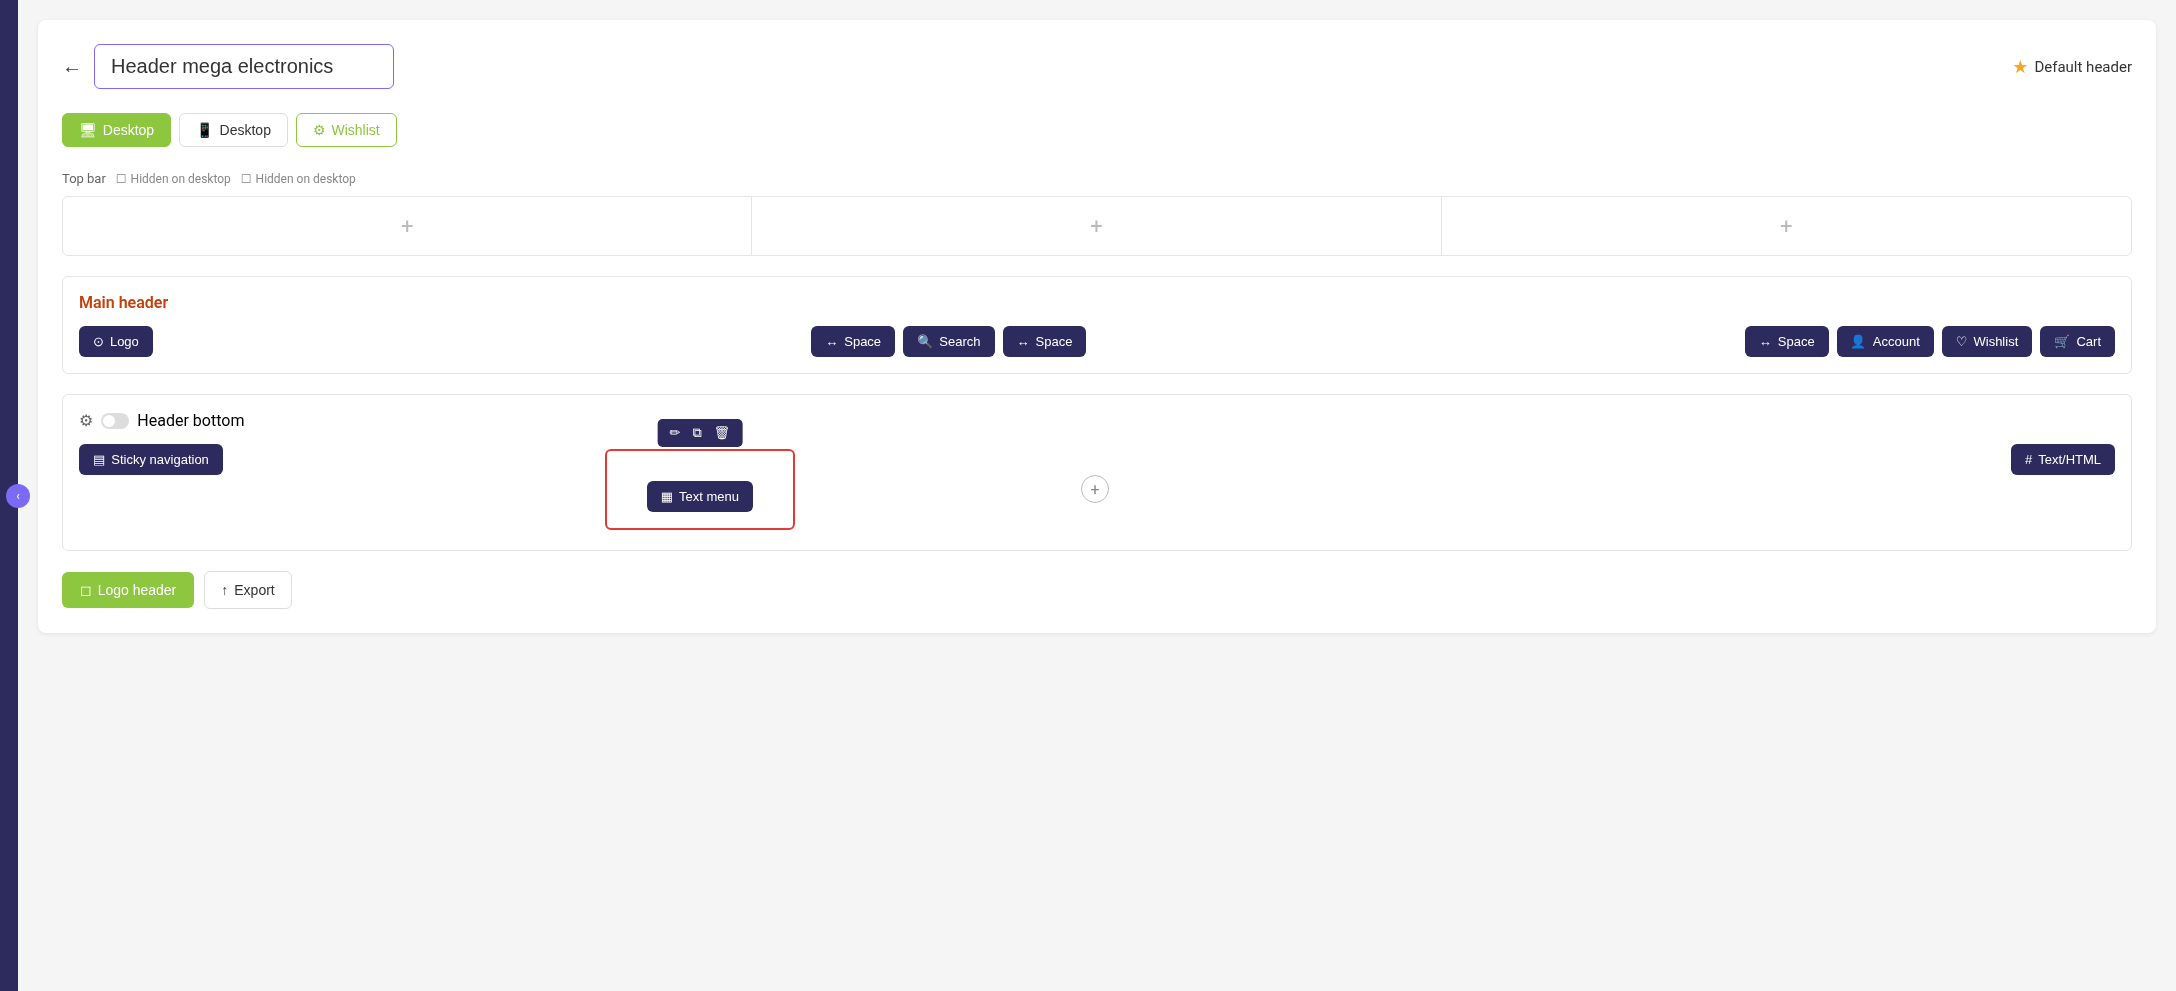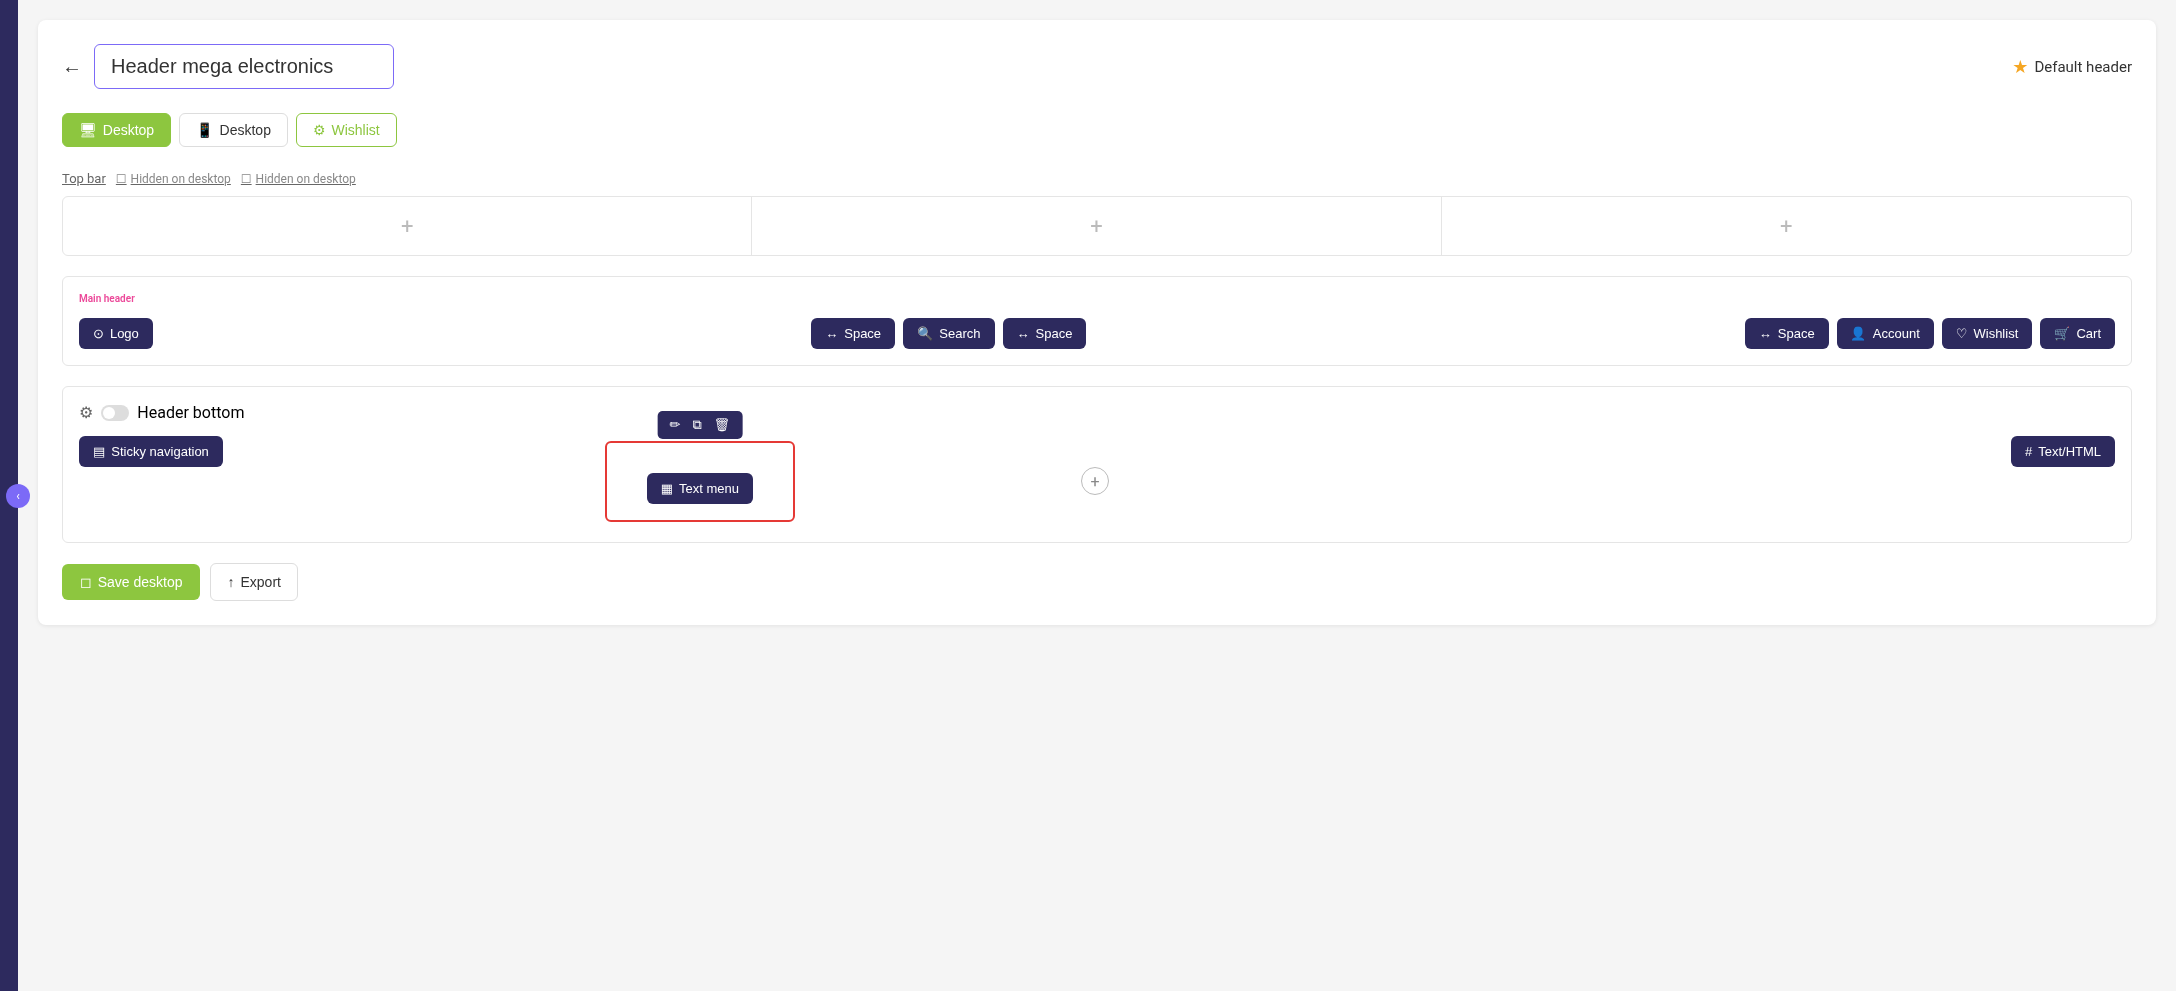--- a/index.html
+++ b/index.html
@@ -137,21 +137,20 @@
     }
 
     
     .section-label {
       font-size: 13px;
       color: #666;
       margin-bottom: 10px;
       display: flex;
       align-items: center;
       gap: 10px;
-      text-decoration: underline;
     }
 
     .hidden-badge {
       display: flex;
       align-items: center;
       gap: 4px;
       font-size: 12px;
       color: #888;
     }
 
@@ -182,23 +181,23 @@
 
     
     .main-header-section {
       border: 1px solid #e5e5e5;
       border-radius: 6px;
       padding: 16px;
       margin-bottom: 20px;
     }
 
     .section-title {
-      font-size: 10px;
+      font-size: 16px;
       font-weight: 600;
-      color: #ec4899;
+      color: #c2410c;
       margin-bottom: 14px;
     }
 
     .header-blocks-row {
       display: flex;
       align-items: center;
       gap: 8px;
       flex-wrap: wrap;
     }
 
@@ -484,21 +483,21 @@
               <span>#</span>
               <span>Text/HTML</span>
             </button>
           </div>
         </div>
       </div>
 
       <div class="action-row">
         <button class="save-btn">
           <span>◻</span>
-          <span>Save desktop</span>
+          <span>Logo header</span>
         </button>
         <button class="export-btn">
           <span>↑</span>
           <span>Export</span>
         </button>
       </div>
 
     </div>
   </div>
 </div>

